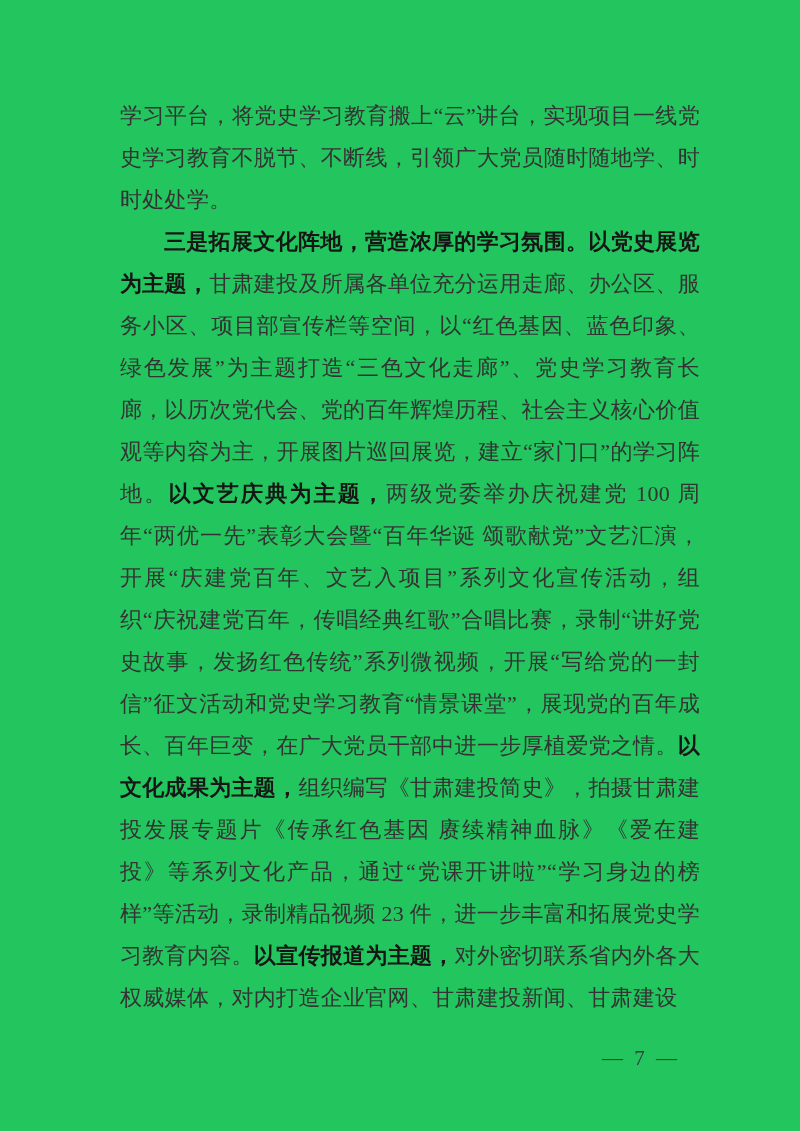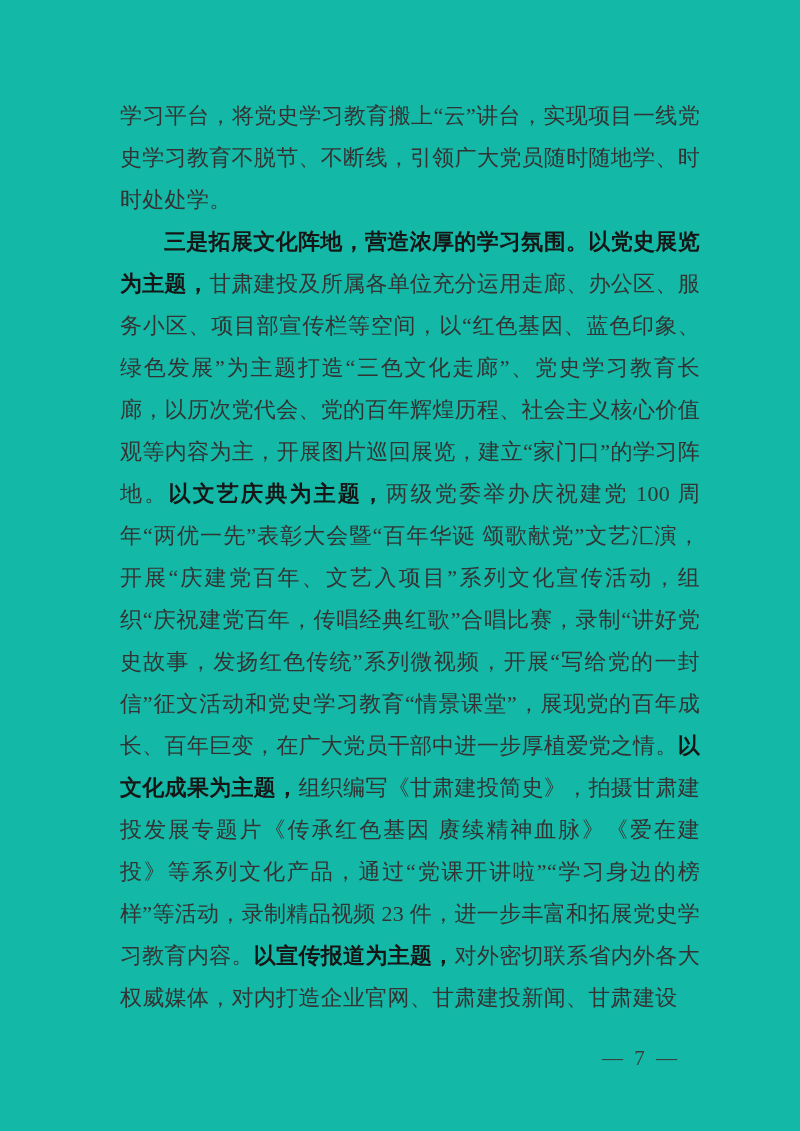--- a/index.html
+++ b/index.html
@@ -4,21 +4,21 @@
 <style>
   html, body {
     margin: 0;
     padding: 0;
     background: #ffffff;
   }
   .page {
     position: relative;
     width: 800px;
     height: 1131px;
-    background: #14b8a6;
+    background: #22c55e;
     overflow: hidden;
     font-family: "Liberation Serif", "DejaVu Serif", serif;
   }
   .doc-body {
     position: absolute;
     left: 120px;
     top: 95px;
     width: 580px;
     font-size: 22px;
     line-height: 42px;

